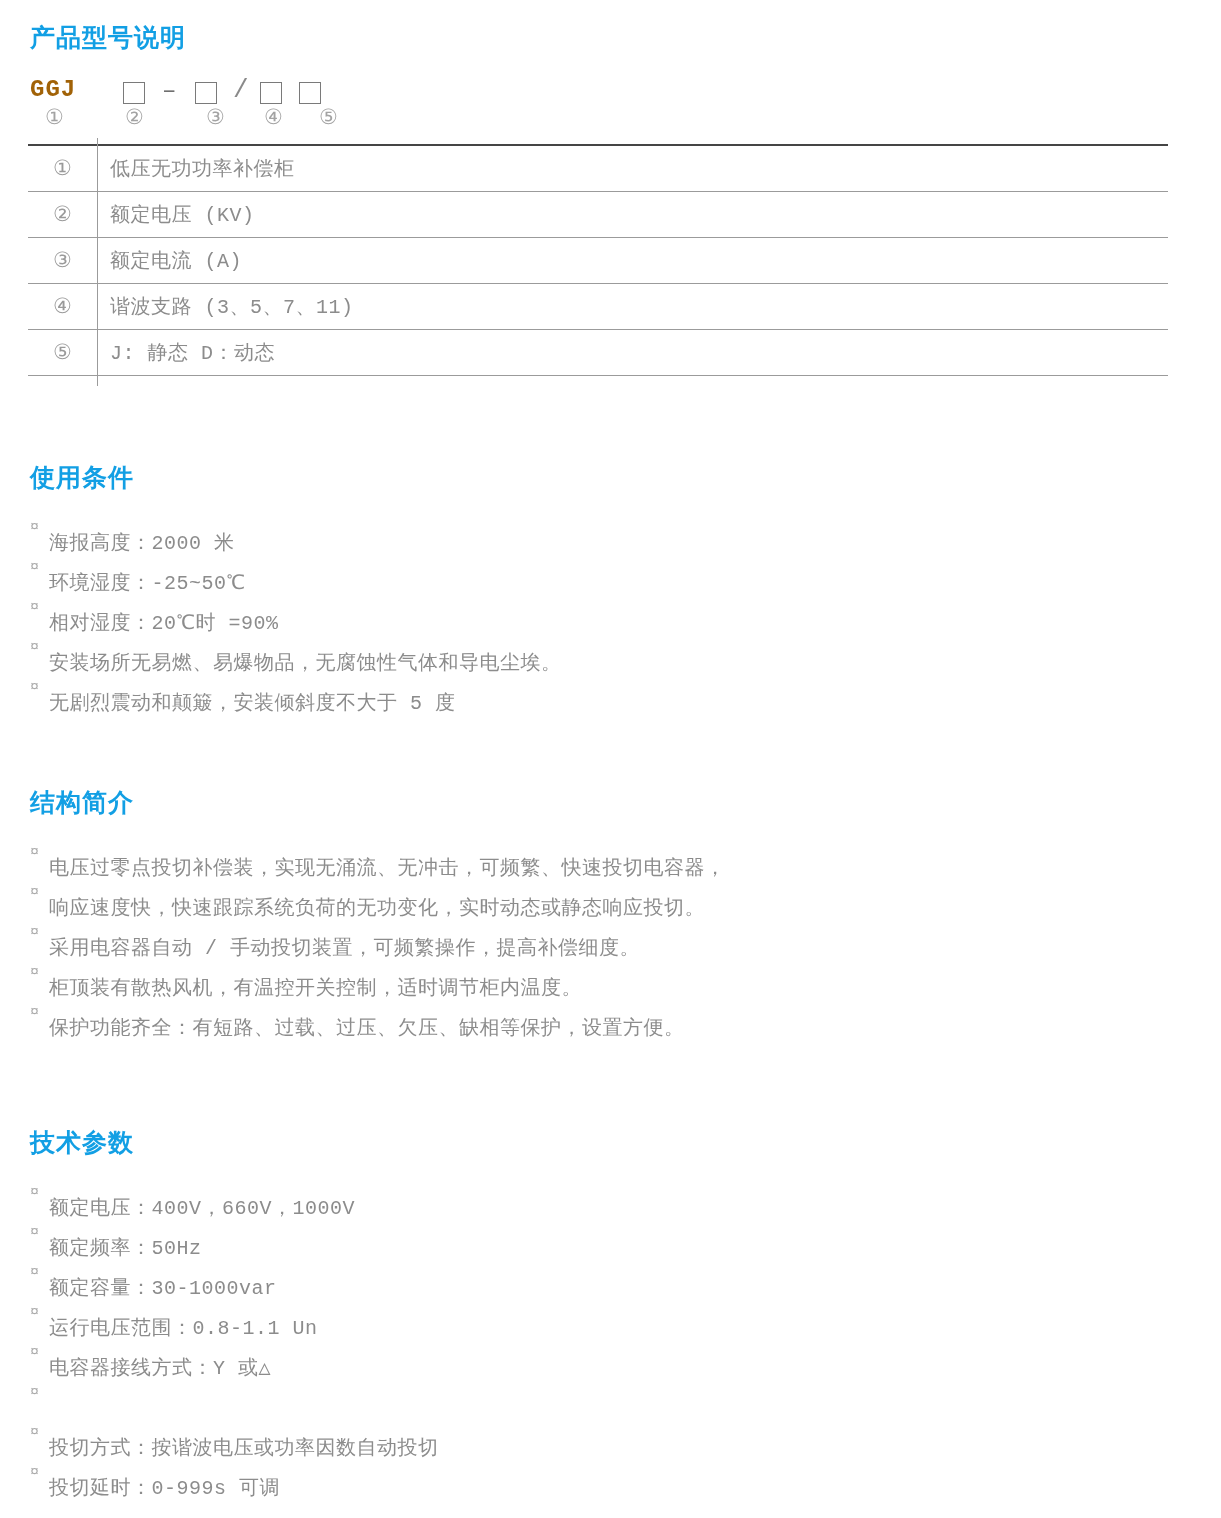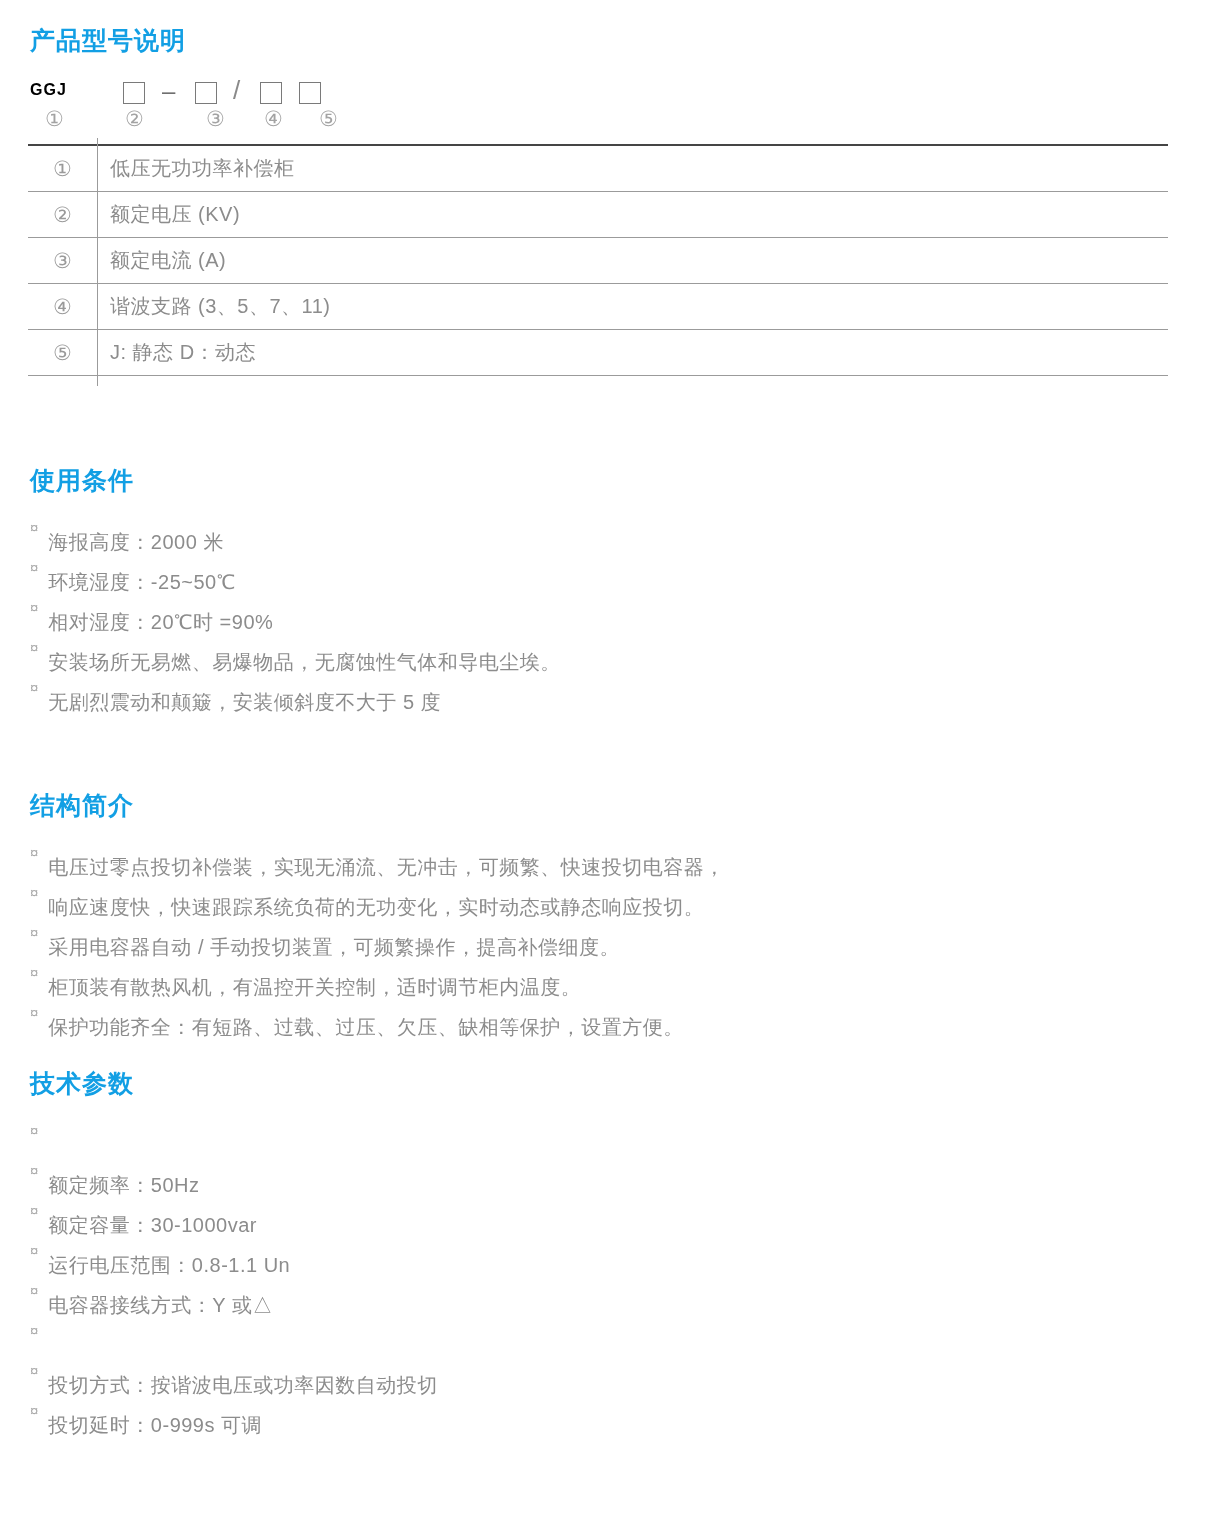--- a/index.html
+++ b/index.html
@@ -1,30 +1,30 @@
 <!DOCTYPE html>
 <html><head>
 <meta charset="utf-8">
 <style>
   html,body{margin:0;padding:0;background:#ffffff;}
   .page{
     position:relative;width:1221px;height:1518px;background:#ffffff;overflow:hidden;
-    font-family:Liberation Sans, sans-serif;
+    font-family:Liberation Mono, monospace;
   }
   .sec-title{
     margin:0;font-size:25px;line-height:32px;font-weight:bold;
     color:#129fe4;letter-spacing:1px;
   }
   #model-title{position:absolute;left:30px;top:24px;}
 
   
   .model-line{position:absolute;left:0;top:76px;width:100%;height:62px;}
   .ggj{
-    position:absolute;left:30px;top:0;font-size:16px;line-height:28px;
-    font-weight:600;color:#000000;letter-spacing:1px;
+    position:absolute;left:30px;top:0;font-size:24px;line-height:28px;
+    font-weight:600;color:#a16207;letter-spacing:1px;
   }
   .mbox{
     position:absolute;top:6px;width:20px;height:20px;
     border:1.5px solid #7a7a7a;background:#fff;box-sizing:content-box;
   }
   .msep{position:absolute;color:#6f6f6f;}
   .msep.dash{left:162px;top:1px;font-size:24px;line-height:28px;}
   .msep.slash{left:233px;top:-1px;font-size:26px;line-height:30px;color:#8a8a8a;}
   .mnum{
     position:absolute;top:31px;font-size:21px;line-height:24px;color:#a3a3a3;
@@ -47,21 +47,21 @@
     font-size:21px;color:#9a9a9a;
   }
   .mt-desc{
     padding-left:13px;font-size:20px;color:#8c8c8c;letter-spacing:0.5px;
   }
 
   
   .txt-sec{position:absolute;left:30px;width:1160px;}
   #sec-usage{top:464px;}
   #sec-structure{top:789px;}
-  #sec-tech{top:1067px;}
+  #sec-tech{top:1129px;}
   .bullets{list-style:none;margin:10px 0 0 0;padding:0;}
   .bullets li{height:40px;display:flex;align-items:center;}
   .blt{
     font-size:15px;color:#aaaaaa;margin-right:10px;flex:0 0 auto;line-height:1;
     position:relative;top:1px;
   }
   .blt-text{font-size:20px;color:#8c8c8c;letter-spacing:0.5px;white-space:pre;margin-top:32px;}
 </style>
 </head>
 <body>
@@ -159,20 +159,21 @@
           <span class="blt-text">保护功能齐全：有短路、过载、过压、欠压、缺相等保护，设置方便。</span>
         </li>
       </ul>
   </section>
 
   <section class="txt-sec" id="sec-tech">
     <h2 class="sec-title">技术参数</h2>
     <ul class="bullets">
         <li>
           <span class="blt">¤</span>
+          <span class="blt-text">额定电压：400V，660V，1000V</span>
         </li>
         <li>
           <span class="blt">¤</span>
           <span class="blt-text">额定频率：50Hz</span>
         </li>
         <li>
           <span class="blt">¤</span>
           <span class="blt-text">额定容量：30-1000var</span>
         </li>
         <li>

